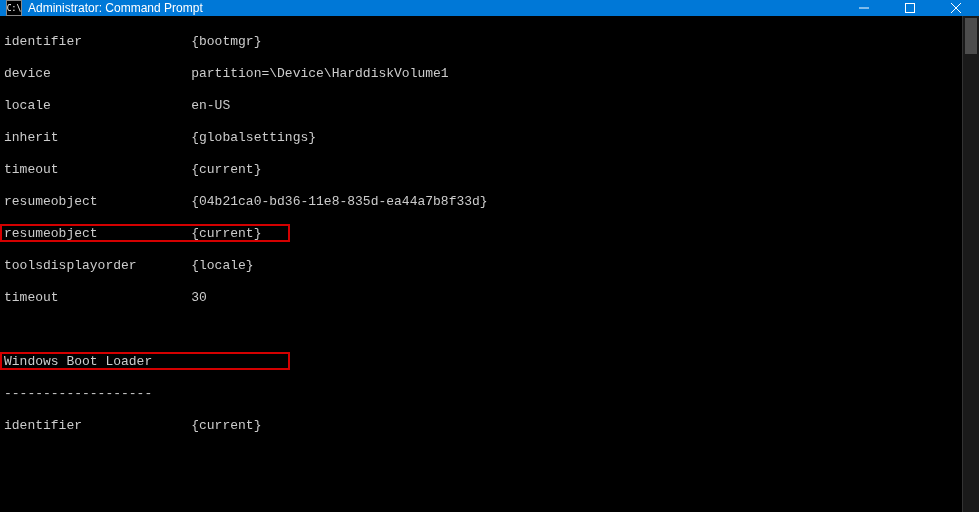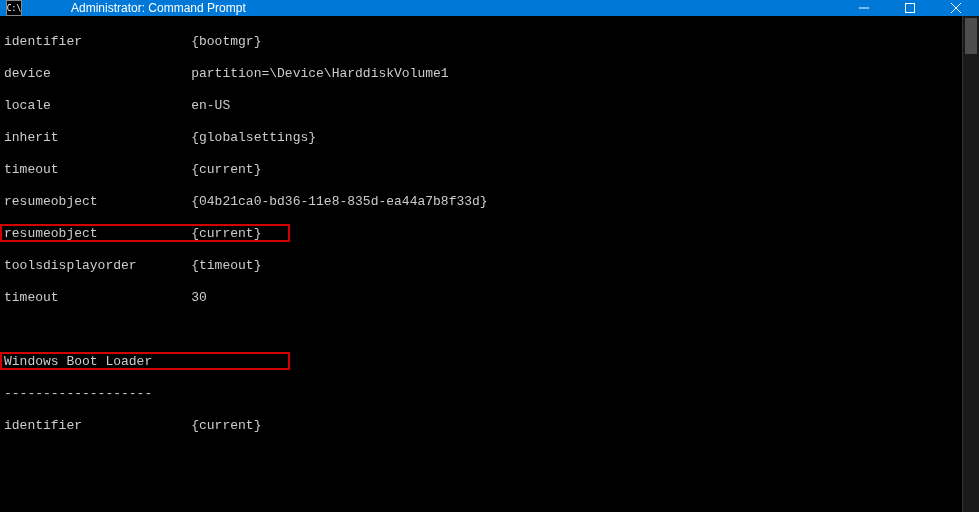--- a/index.html
+++ b/index.html
@@ -35,21 +35,21 @@
     margin-right: 6px;
     background: #000;
     display: flex;
     align-items: center;
     justify-content: center;
     font-size: 8px;
     font-family: Consolas, monospace;
     color: #fff;
     border: 1px solid #888;
   }
-  .titlebar .title { flex: 1; margin-left: 43px; }
+  .titlebar .title { flex: 1; }
   .titlebar .controls { display: flex; height: 100%; }
   .titlebar .ctrl {
     width: 46px;
     height: 100%;
     display: flex;
     align-items: center;
     justify-content: center;
     color: #fff;
     font-family: 'Segoe UI', sans-serif;
   }
@@ -121,21 +121,21 @@
 
   <div class="content-wrap">
     <div class="terminal">
 <span class="row"><span class="label">identifier</span><span>{bootmgr}</span></span>
 <span class="row"><span class="label">device</span><span>partition=\Device\HarddiskVolume1</span></span>
 <span class="row"><span class="label">locale</span><span>en-US</span></span>
 <span class="row"><span class="label">inherit</span><span>{globalsettings}</span></span>
 <span class="row"><span class="label">timeout</span><span>{current}</span></span>
 <span class="row"><span class="label">resumeobject</span><span>{04b21ca0-bd36-11e8-835d-ea44a7b8f33d}</span></span>
 <span class="row"><span class="label">resumeobject</span><span>{current}</span></span>
-<span class="row"><span class="label">toolsdisplayorder</span><span>{timeout}</span></span>
+<span class="row"><span class="label">toolsdisplayorder</span><span>{locale}</span></span>
 <span class="row"><span class="label">timeout</span><span>30</span></span>
 <span class="row"> </span>
 <span class="row">Windows Boot Loader</span>
 <span class="row">-------------------</span>
 <span class="row"><span class="label">identifier</span><span>{current}</span></span>
 
 
 
 
 

